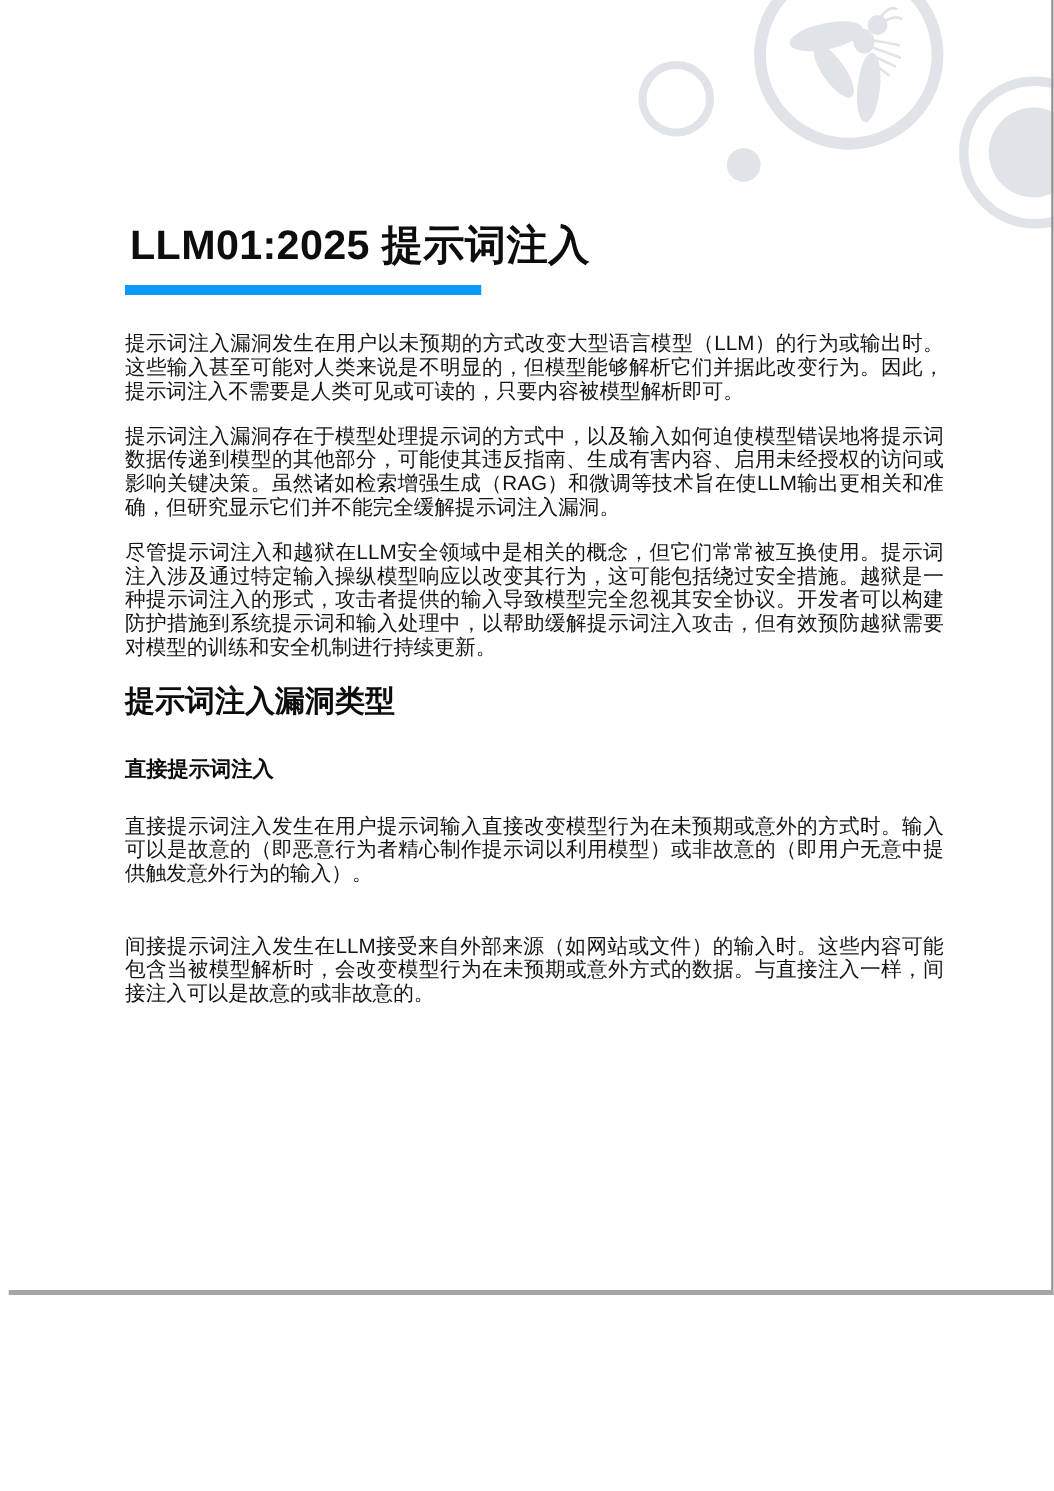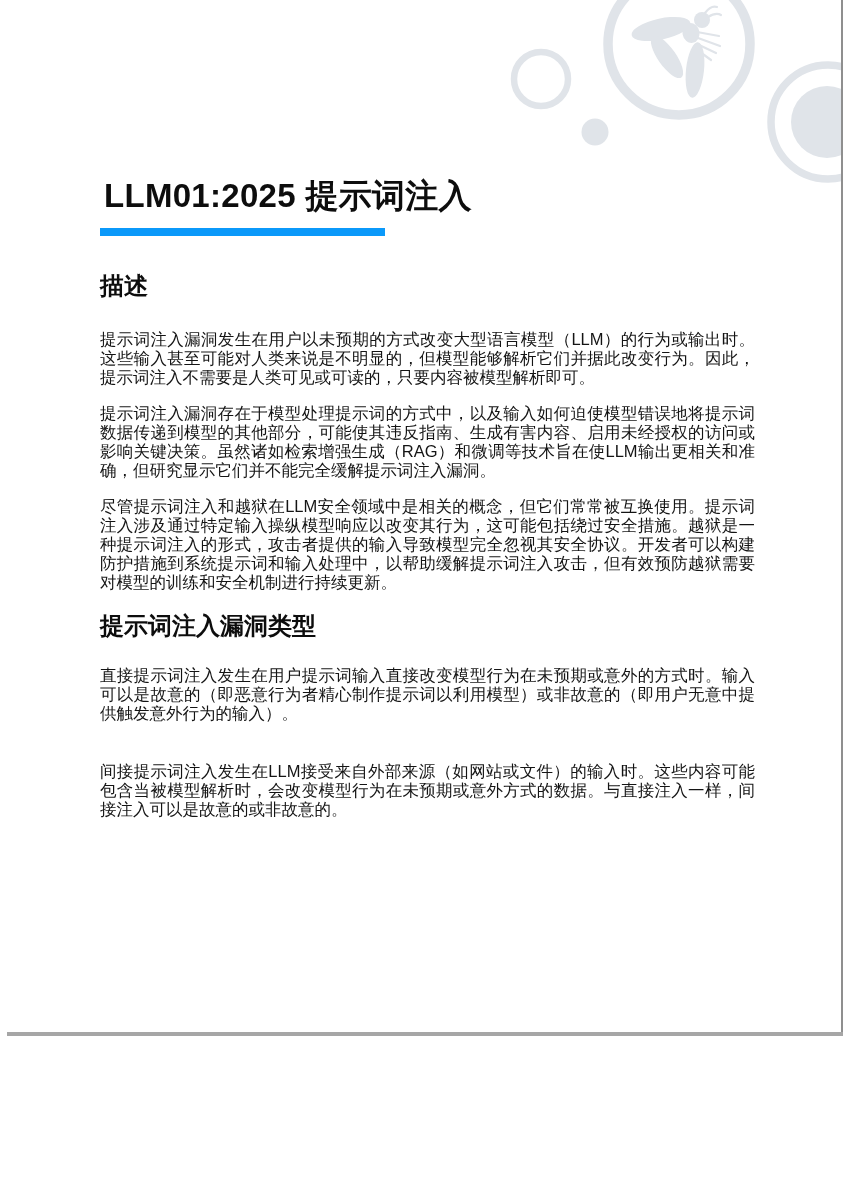--- a/index.html
+++ b/index.html
@@ -75,27 +75,27 @@
 
       <circle cx="828" cy="122" r="57" fill="none" stroke="#e0e4e9" stroke-width="7.5"></circle>
       <circle cx="827" cy="122" r="36"></circle>
     </g>
   </svg>
 
   <div class="content">
     <h1 class="doc-title">LLM01:2025 提示词注入</h1>
     <div class="accent-bar" style="background: rgb(11, 153, 250);"></div>
 
-    <h2 class="h2 h2-desc">描述</h2>
     <p class="para p-first">提示词注入漏洞发生在用户以未预期的方式改变大型语言模型（LLM）的行为或输出时。这些输入甚至可能对人类来说是不明显的，但模型能够解析它们并据此改变行为。因此，提示词注入不需要是人类可见或可读的，只要内容被模型解析即可。</p>
     <p class="para p-mid">提示词注入漏洞存在于模型处理提示词的方式中，以及输入如何迫使模型错误地将提示词数据传递到模型的其他部分，可能使其违反指南、生成有害内容、启用未经授权的访问或影响关键决策。虽然诸如检索增强生成（RAG）和微调等技术旨在使LLM输出更相关和准确，但研究显示它们并不能完全缓解提示词注入漏洞。</p>
     <p class="para p-mid">尽管提示词注入和越狱在LLM安全领域中是相关的概念，但它们常常被互换使用。提示词注入涉及通过特定输入操纵模型响应以改变其行为，这可能包括绕过安全措施。越狱是一种提示词注入的形式，攻击者提供的输入导致模型完全忽视其安全协议。开发者可以构建防护措施到系统提示词和输入处理中，以帮助缓解提示词注入攻击，但有效预防越狱需要对模型的训练和安全机制进行持续更新。</p>
 
     <h2 class="h2 h2-types">提示词注入漏洞类型</h2>
 
+    <h3 class="h3 h3-direct">直接提示词注入</h3>
     <p class="para p-direct">直接提示词注入发生在用户提示词输入直接改变模型行为在未预期或意外的方式时。输入可以是故意的（即恶意行为者精心制作提示词以利用模型）或非故意的（即用户无意中提供触发意外行为的输入）。</p>
 
     <p class="para p-indirect">间接提示词注入发生在LLM接受来自外部来源（如网站或文件）的输入时。这些内容可能包含当被模型解析时，会改变模型行为在未预期或意外方式的数据。与直接注入一样，间接注入可以是故意的或非故意的。</p>
   </div>
 
   <a class="footer-site" style="color: rgb(140, 140, 140);">genai.owasp.org</a>
   <div class="page-number">3</div>
 
   <div class="edge-right"></div>
   <div class="edge-bottom"></div>

